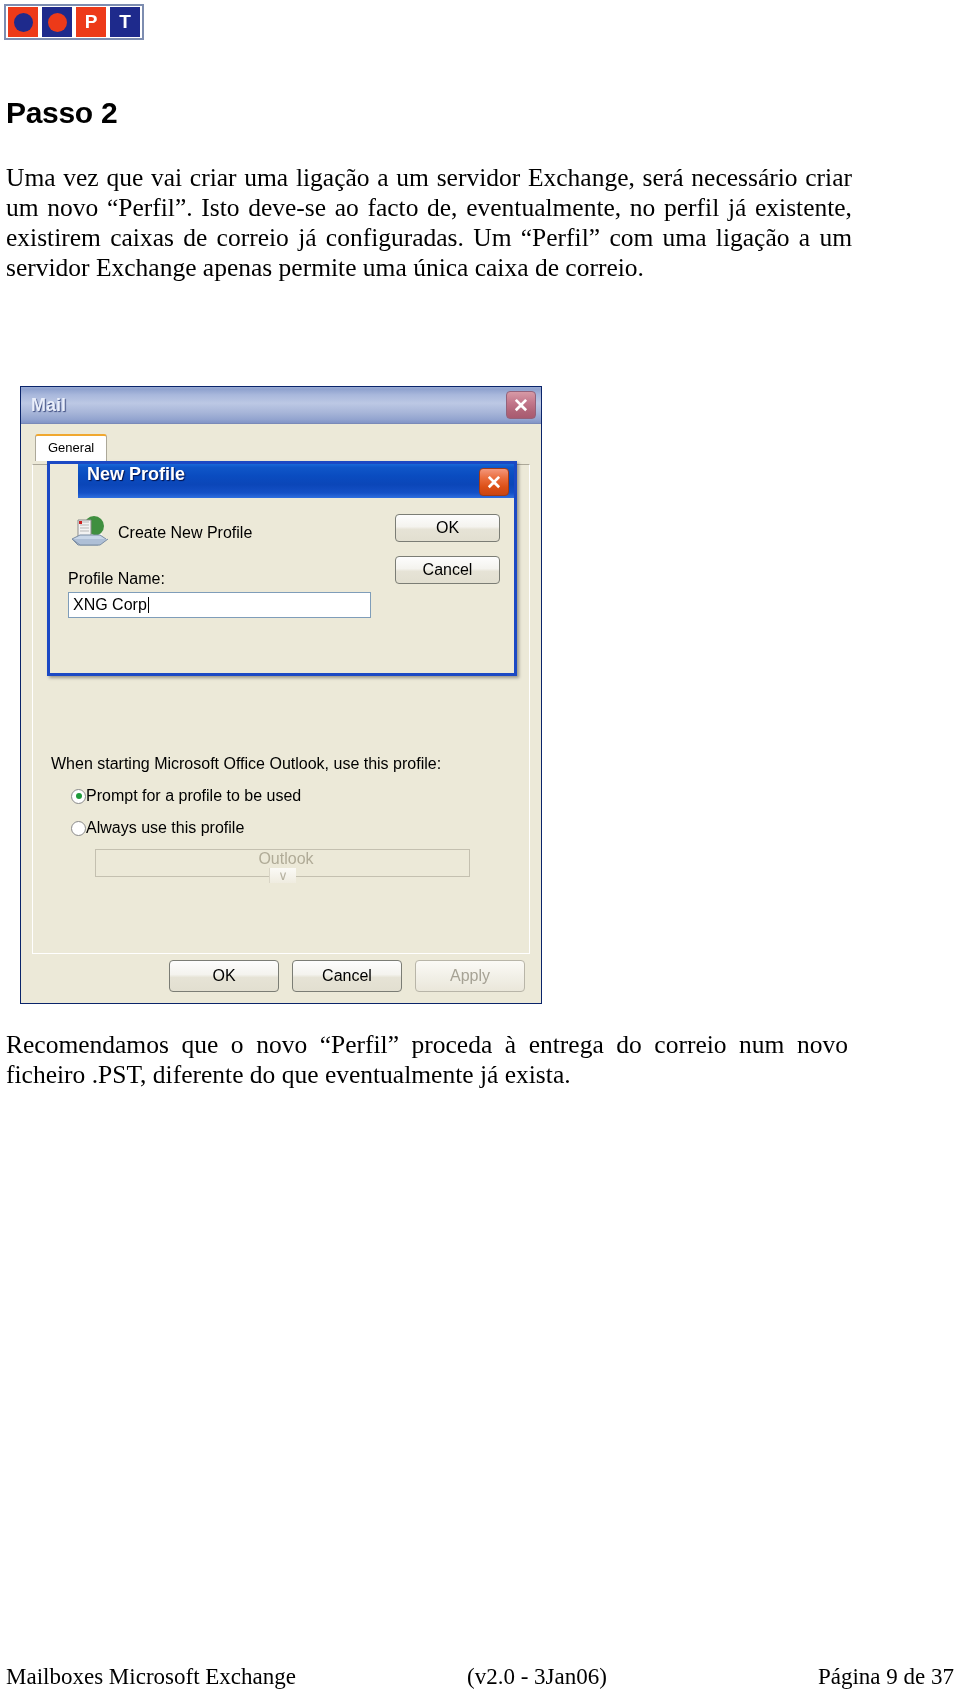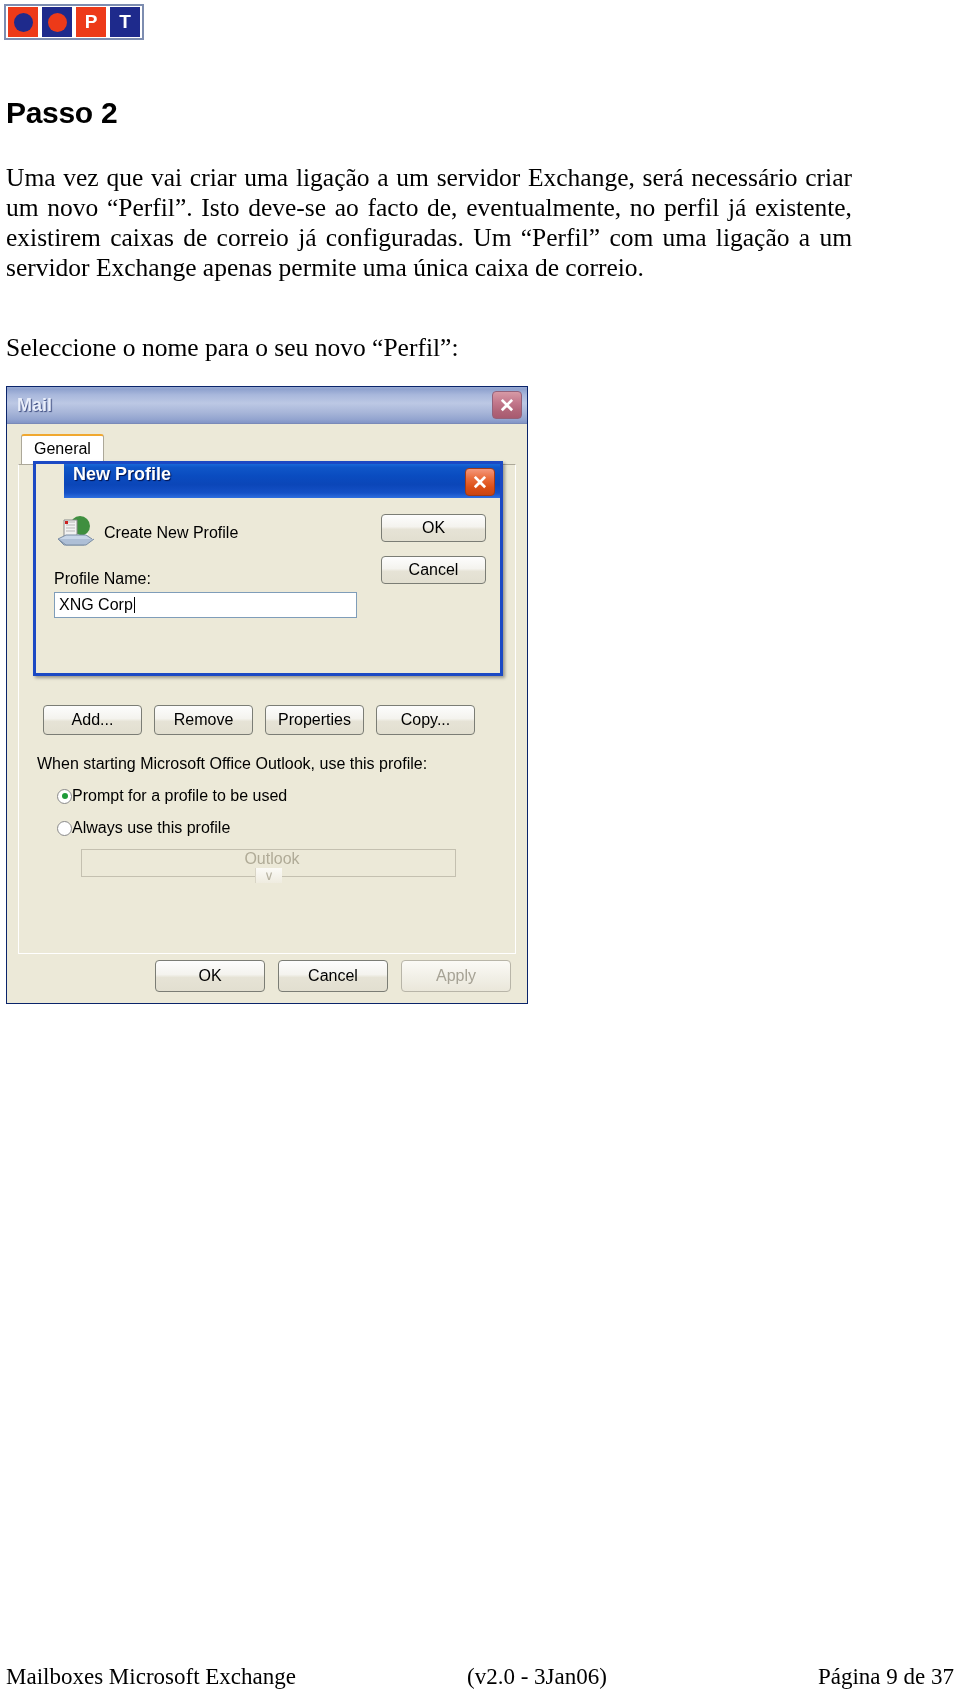--- a/index.html
+++ b/index.html
@@ -40,21 +40,21 @@
     font-family:"Liberation Serif",serif;
     font-size:25.5px;line-height:30px;color:#000;
     text-align:justify;text-justify:inter-word;
   }
   #para1{top:163px;}
   #para2{top:333px;width:520px;text-align:left;}
   #para3{top:1030px;width:842px;}
 
   
   .mail-dlg{
-    position:absolute;left:6px;top:386px;
+    position:absolute;left:20px;top:386px;
     width:522px;height:618px;
     background:#ece9d8;
     border:1px solid #0a246a;
     box-sizing:border-box;
     font-family:"Liberation Sans",sans-serif;
   }
   .mail-title{
     height:36px;
     background:linear-gradient(to bottom,#9aabd4 0%,#8fa2ce 6%,#a9b8dc 22%,#bcc8e4 45%,#a8b6d9 70%,#93a4cf 90%,#8295c6 100%);
     display:flex;align-items:center;
@@ -81,21 +81,21 @@
 
   
   .tabstrip{position:relative;height:30px;}
   .tab{
     position:absolute;left:3px;top:0;
     padding:4px 12px 6px 12px;
     background:#ffffff;
     border:1px solid #aca899;border-bottom:none;
     border-top:2px solid #f0a830;
     border-radius:3px 3px 0 0;
-    font-size:16px;color:#000;
+    font-size:13px;color:#000;
   }
   .tabpanel{
     position:absolute;left:11px;right:11px;top:40px;height:490px;
     background:#ece9d8;border:1px solid #ffffff;border-top:1px solid #aca899;
     box-sizing:border-box;
   }
 
   
   .np-dlg{
     position:absolute;left:14px;top:-4px;width:470px;height:215px;
@@ -196,21 +196,20 @@
     <div class="logo-sq sq-blue">
       <div class="circ circ-orange"></div>
     </div>
     <div class="logo-sq sq-orange">P</div>
     <div class="logo-sq sq-blue">T</div>
   </div>
 
   <h1 class="step">Passo 2</h1>
 
   <div class="para" id="para1">Uma vez que vai criar uma ligação a um servidor Exchange, será necessário criar um novo “Perfil”. Isto deve-se ao facto de, eventualmente, no perfil já existente, existirem caixas de correio já configuradas. Um “Perfil” com uma ligação a um servidor Exchange apenas permite uma única caixa de correio.</div>
-  <div class="para" id="para2">Seleccione o nome para o seu novo “Perfil”:</div>
 
   <div class="mail-dlg">
 
     <div class="mail-title">
       <span class="mail-title-text">Mail</span>
       <div class="close-btn">✕</div>
     </div>
 
     <div class="mail-body">
 
@@ -244,26 +243,20 @@
             <div class="np-input">
               <span>XNG Corp</span>
                 <span class="caret"></span>
             </div>
 
             <div class="xp-btn np-ok">OK</div>
             <div class="xp-btn np-cancel">Cancel</div>
           </div>
         </div>
 
-        <div class="btn-row">
-          <div class="xp-btn">Add...</div>
-          <div class="xp-btn">Remove</div>
-          <div class="xp-btn">Properties</div>
-          <div class="xp-btn">Copy...</div>
-        </div>
 
         <div class="profile-q">When starting Microsoft Office Outlook, use this profile:</div>
 
         <div class="radio-row" id="radio1">
           <span class="radio">
               <span class="dot"></span>
             </span>
           <span>Prompt for a profile to be used</span>
         </div>
         <div class="radio-row" id="radio2">
@@ -279,20 +272,21 @@
 
       <div class="bottom-row">
         <div class="xp-btn">OK</div>
         <div class="xp-btn">Cancel</div>
         <div class="xp-btn disabled">Apply</div>
       </div>
 
     </div>
   </div>
 
+  <div class="para" id="para3">Recomendamos que o novo “Perfil” proceda à entrega do correio num novo ficheiro .PST, diferente do que eventualmente já exista.</div>
 
   <div class="footer">
     <span>Mailboxes Microsoft Exchange</span>
     <span class="mid">(v2.0 - 3Jan06)</span>
     <span>Página 9 de 37</span>
   </div>
 
 </div>
 
 </body></html>

